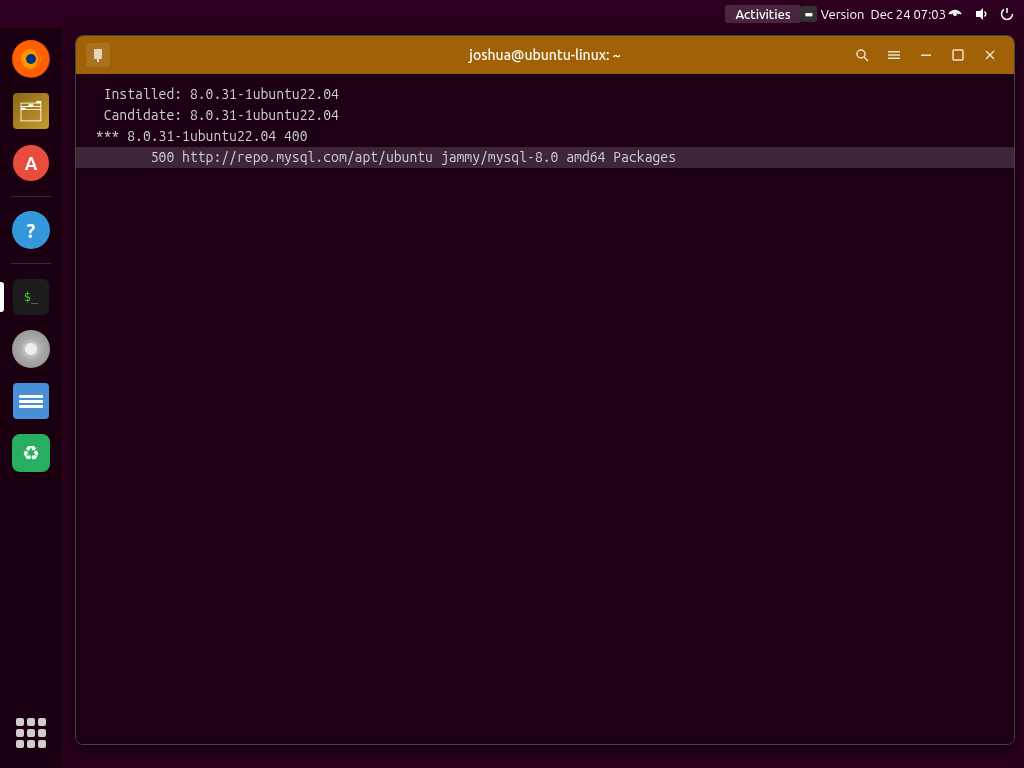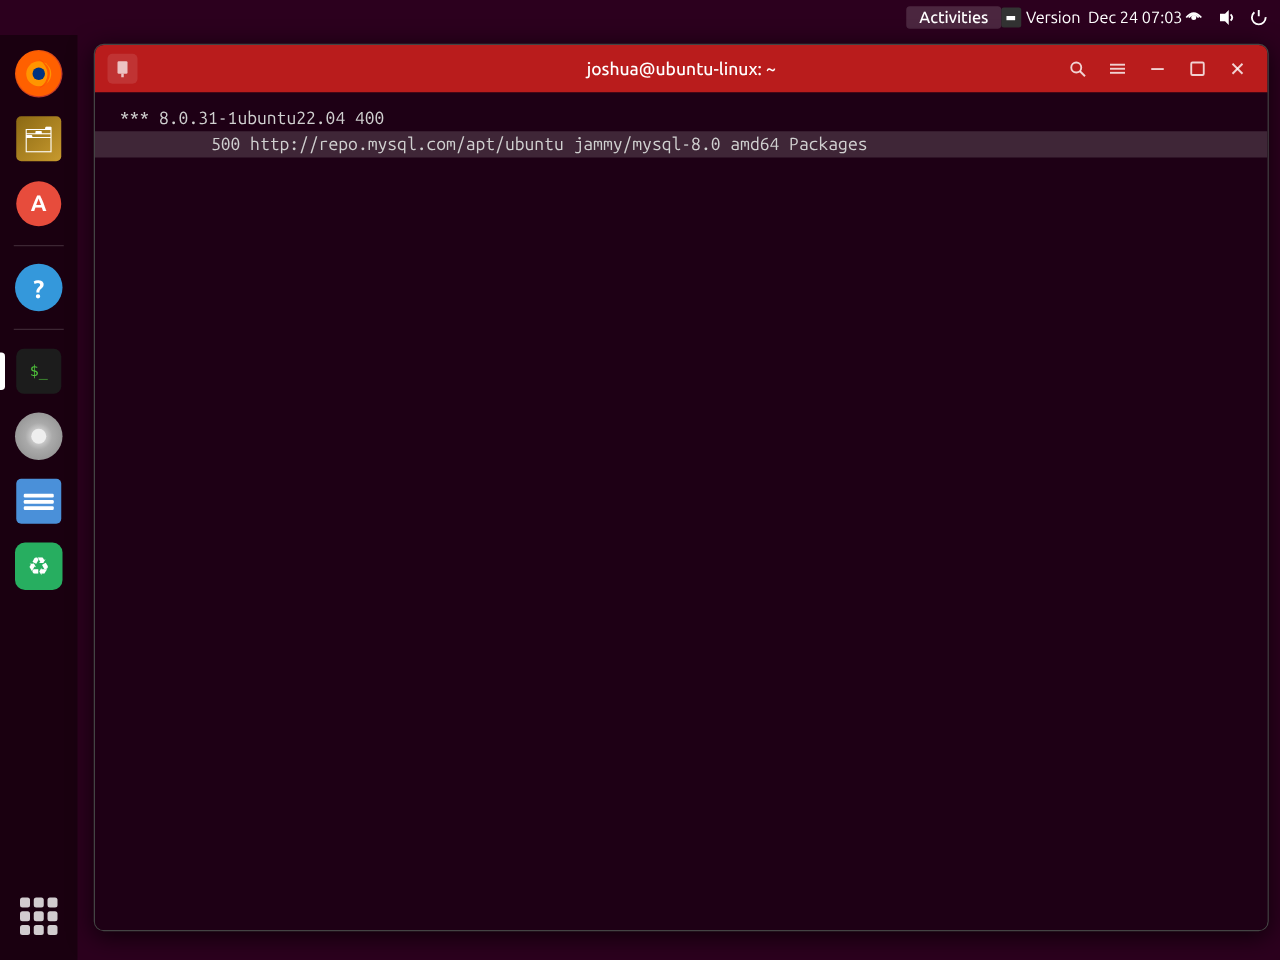--- a/index.html
+++ b/index.html
@@ -244,21 +244,21 @@
       flex-direction: column;
       overflow: hidden;
       box-shadow: 0 4px 20px rgba(0,0,0,0.7);
     }
 
     
     #terminal-titlebar {
       display: flex;
       align-items: center;
       justify-content: space-between;
-      background: #b91c1c;
+      background: #a16207;
       height: 38px;
       padding: 0 10px;
       flex-shrink: 0;
     }
     #titlebar-left {
       display: flex;
       align-items: center;
     }
     #pin-btn {
       width: 24px;
@@ -317,21 +317,21 @@
     .prompt-green {
       color: #4fc33b;
     }
     .prompt-white {
       color: #d0d0d0;
     }
     .highlight-row {
       background: rgba(255,255,255,0.15);
       display: block;
       margin: 0 -12px;
-      padding: 0 30px;
+      padding: 0 12px;
     }
     .terminal-line {
       display: block;
       white-space: pre;
     }
 
     
     .sidebar-sep {
       width: 40px;
       height: 1px;
@@ -483,16 +483,18 @@
       <div class="win-btn win-btn-close">
         <svg width="16" height="16" viewBox="0 0 16 16" stroke="rgba(255,255,255,0.8)" stroke-width="1.5">
           <line x1="4" y1="4" x2="12" y2="12"></line>
           <line x1="12" y1="4" x2="4" y2="12"></line>
         </svg>
       </div>
     </div>
   </div>
   <div id="terminal-content">
 
+    <span class="terminal-line">  Installed: 8.0.31-1ubuntu22.04</span>
+    <span class="terminal-line">  Candidate: 8.0.31-1ubuntu22.04</span>
     <span class="terminal-line"> *** 8.0.31-1ubuntu22.04 400</span>
     <span class="highlight-row terminal-line">        500 http://repo.mysql.com/apt/ubuntu jammy/mysql-8.0 amd64 Packages</span>
   </div>
 </div>
 
 </body></html>

